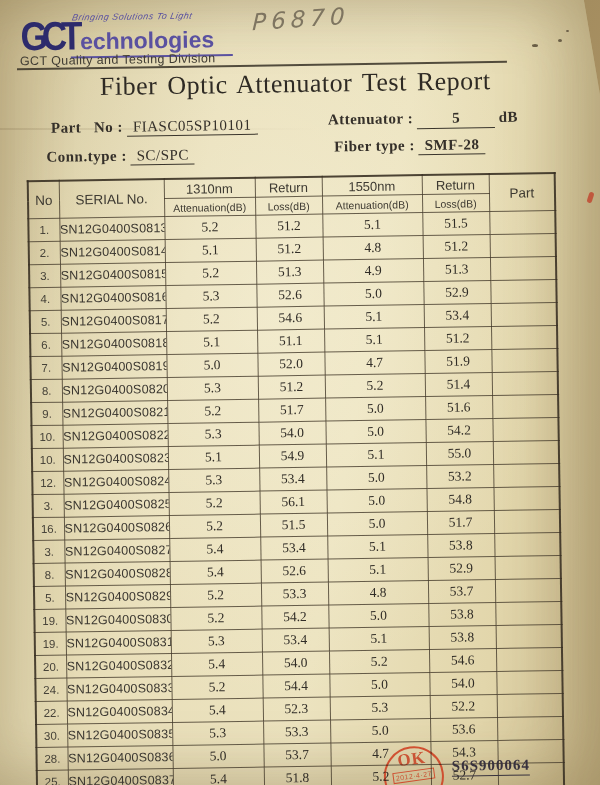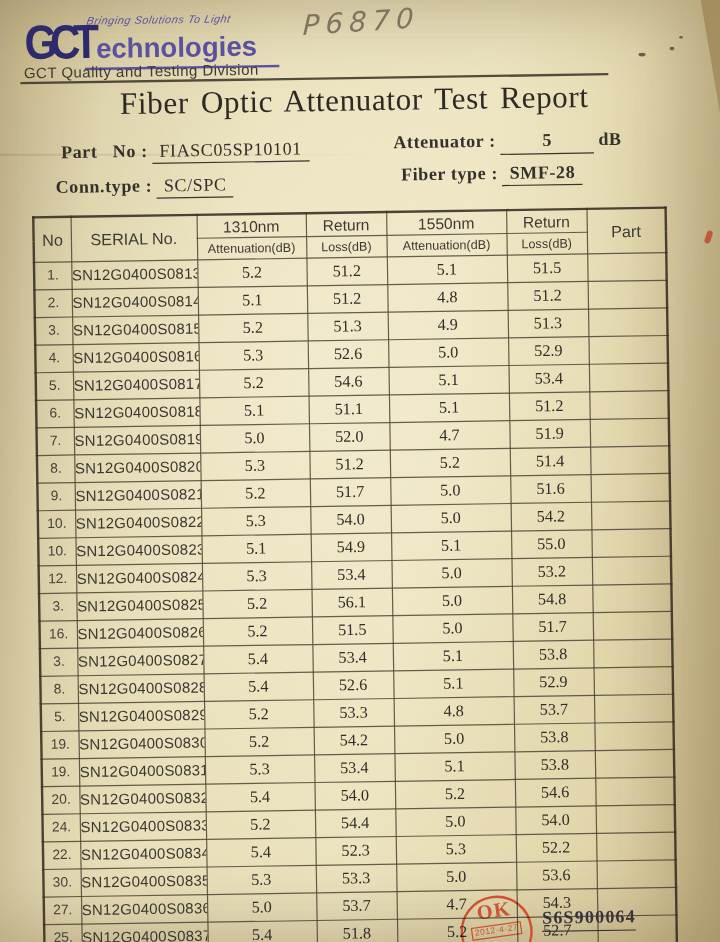--- a/index.html
+++ b/index.html
@@ -365,21 +365,21 @@
         <tr>
     <td class="no">30.</td>
     <td class="serial">SN12G0400S0835</td>
     <td class="num">5.3</td>
     <td class="num">53.3</td>
     <td class="num">5.0</td>
     <td class="num">53.6</td>
     <td class="note"></td>
   </tr>
         <tr>
-    <td class="no">27.</td>
+    <td class="no">28.</td>
     <td class="serial">SN12G0400S0836</td>
     <td class="num">5.0</td>
     <td class="num">53.7</td>
     <td class="num">4.7</td>
     <td class="num">54.3</td>
     <td class="note"></td>
   </tr>
         <tr>
     <td class="no">25.</td>
     <td class="serial">SN12G0400S0837</td>

